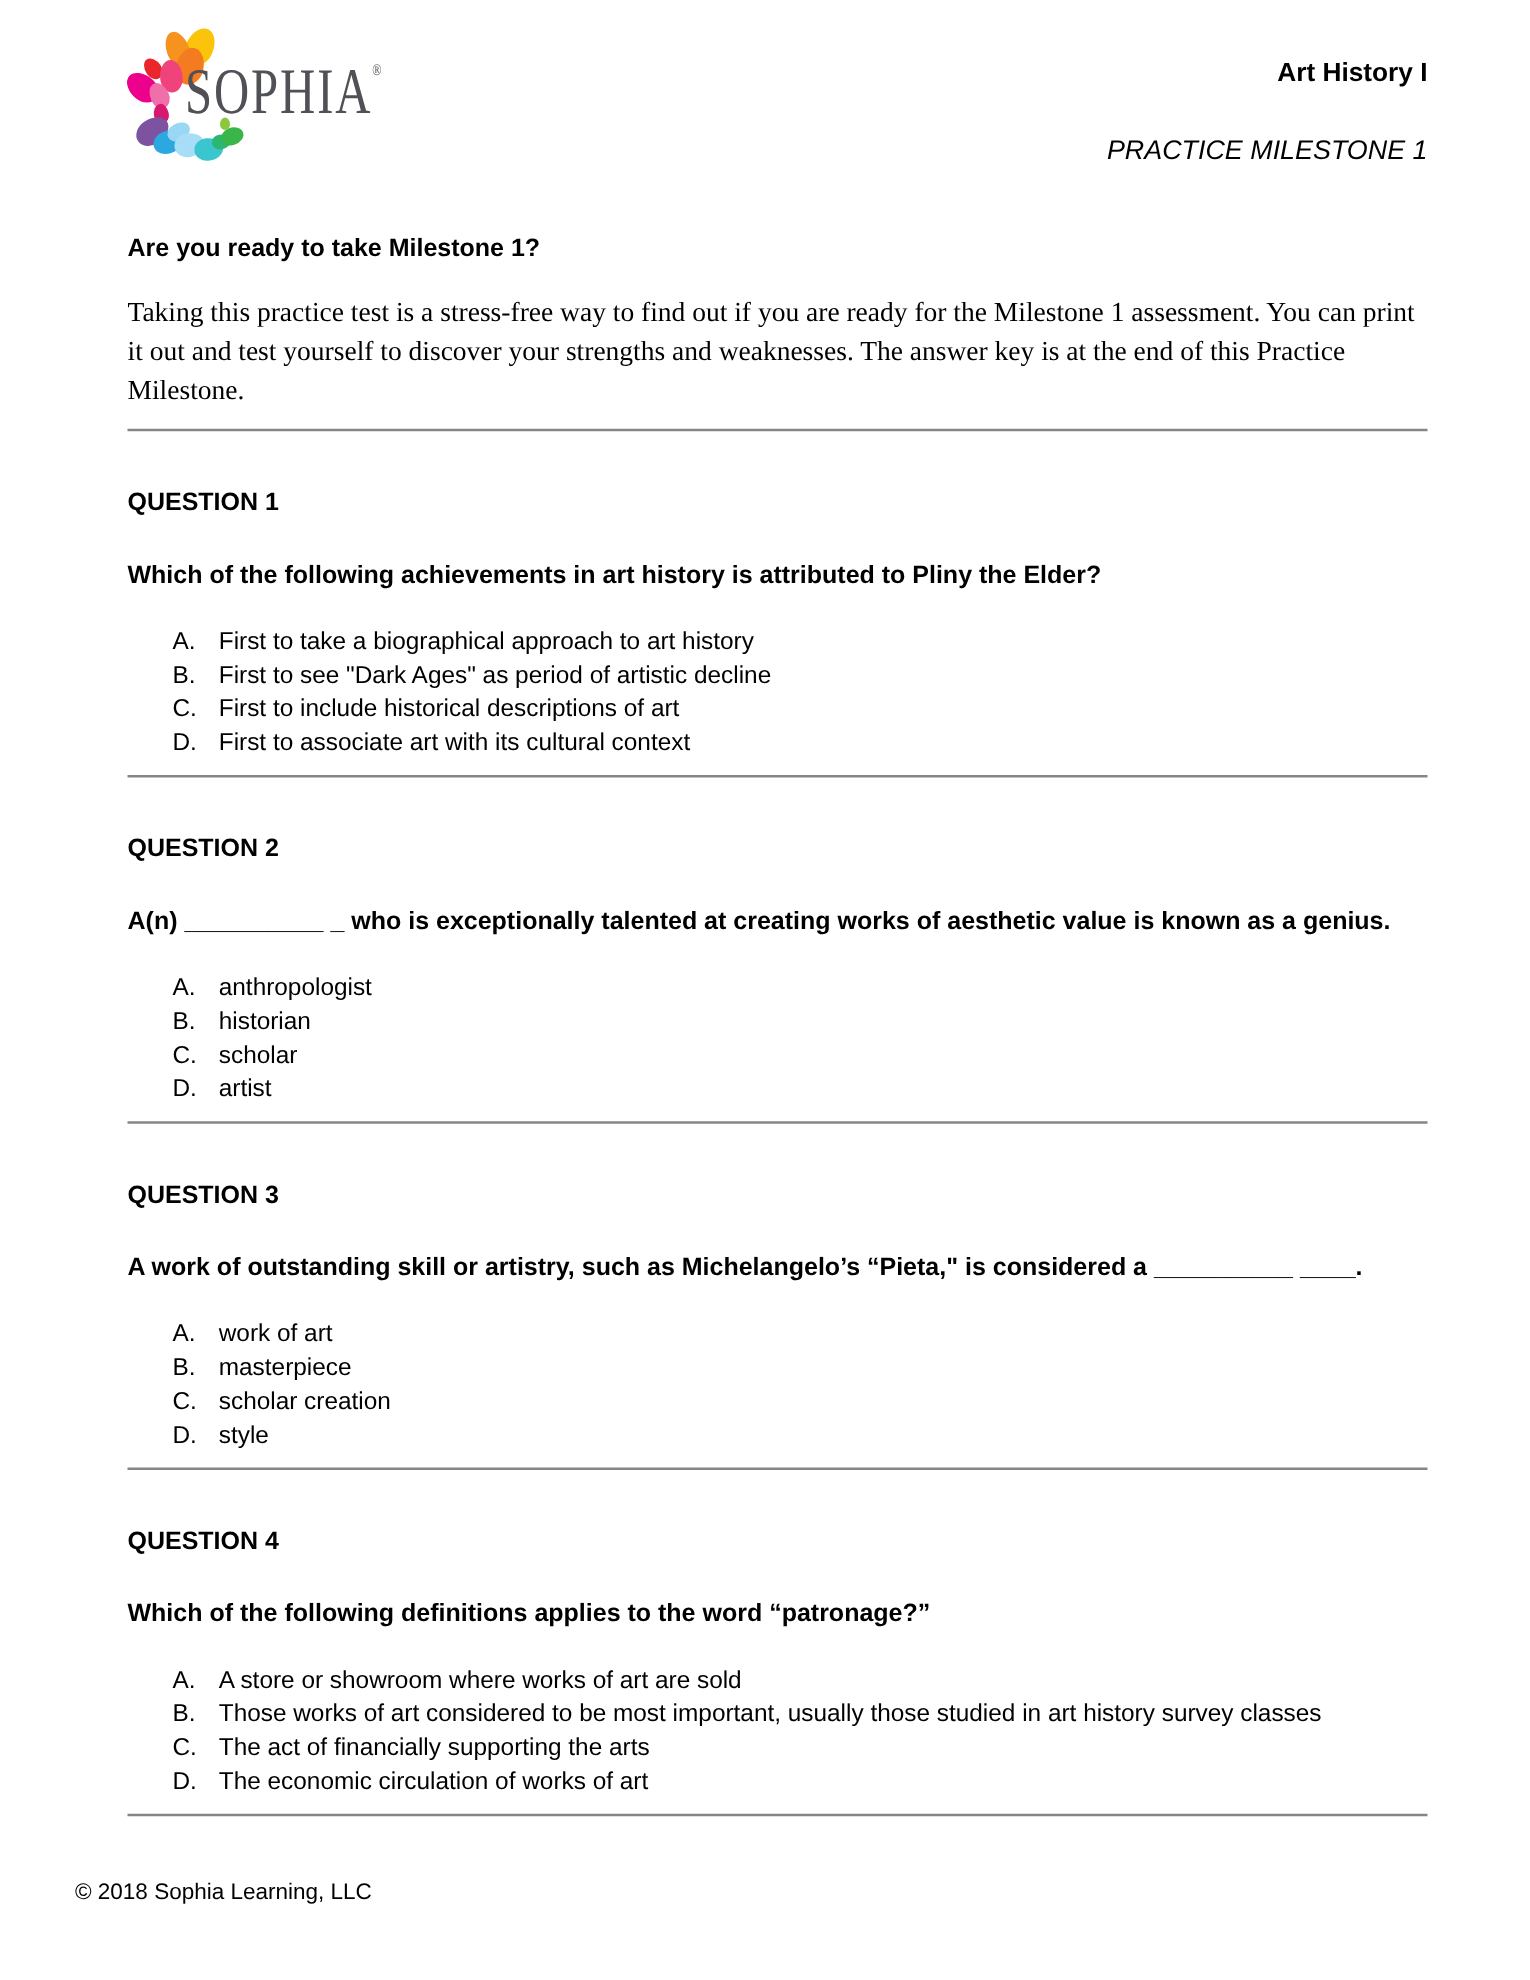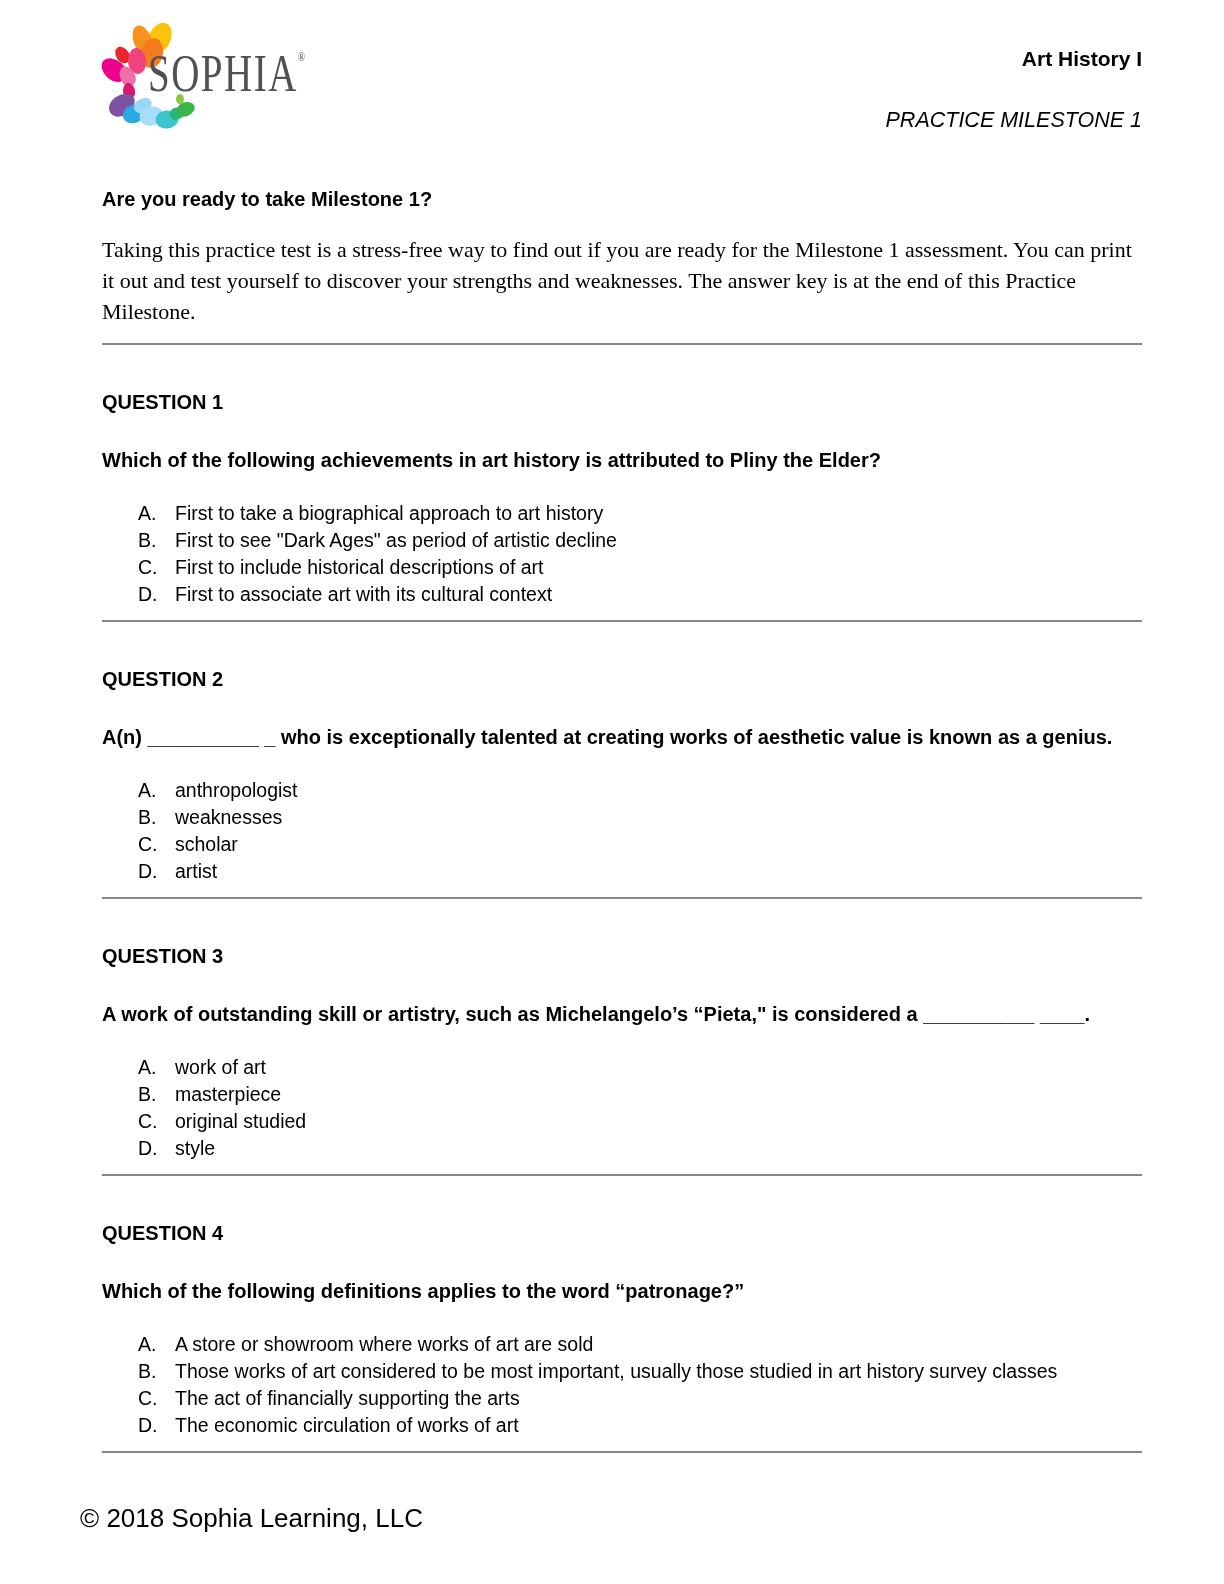--- a/index.html
+++ b/index.html
@@ -40,21 +40,21 @@
 
   
   .q-label { font-weight: bold; font-size: 20px; margin: 46px 0 0 0; }
   .q-prompt { font-weight: bold; font-size: 20px; margin: 34px 0 0 0; line-height: 25px; }
   .options { margin-top: 30px; }
   .option { display: flex; font-size: 19.5px; line-height: 20px; margin-bottom: 7px; padding-left: 36px; }
   .opt-letter { width: 37px; flex: 0 0 37px; }
   .opt-text { flex: 1; }
 
   
-  .footer { position: absolute; left: 80px; top: 1503px; font-size: 26px; }
+  .footer { position: absolute; left: 60px; top: 1503px; font-size: 18px; }
 </style>
 </head>
 <body>
 
 <div class="page">
 
   <header class="header">
     <div class="logo">
       <div class="logo-mark">
           <div class="petal" style="left: 45px; top: 0px; width: 22px; height: 31px; background: rgb(252, 195, 11); transform: rotate(25deg);"></div>
@@ -117,21 +117,21 @@
   <section class="question">
     <h3 class="q-label">QUESTION 2</h3>
     <p class="q-prompt">A(n) __________ _ who is exceptionally talented at creating works of aesthetic value is known as a genius.</p>
     <div class="options">
       <div class="option">
         <span class="opt-letter">A.</span>
         <span class="opt-text">anthropologist</span>
       </div>
       <div class="option">
         <span class="opt-letter">B.</span>
-        <span class="opt-text">weaknesses</span>
+        <span class="opt-text">historian</span>
       </div>
       <div class="option">
         <span class="opt-letter">C.</span>
         <span class="opt-text">scholar</span>
       </div>
       <div class="option">
         <span class="opt-letter">D.</span>
         <span class="opt-text">artist</span>
       </div>
     </div>
@@ -146,21 +146,21 @@
       <div class="option">
         <span class="opt-letter">A.</span>
         <span class="opt-text">work of art</span>
       </div>
       <div class="option">
         <span class="opt-letter">B.</span>
         <span class="opt-text">masterpiece</span>
       </div>
       <div class="option">
         <span class="opt-letter">C.</span>
-        <span class="opt-text">original studied</span>
+        <span class="opt-text">scholar creation</span>
       </div>
       <div class="option">
         <span class="opt-letter">D.</span>
         <span class="opt-text">style</span>
       </div>
     </div>
   </section>
 
   <hr class="divider">
 

